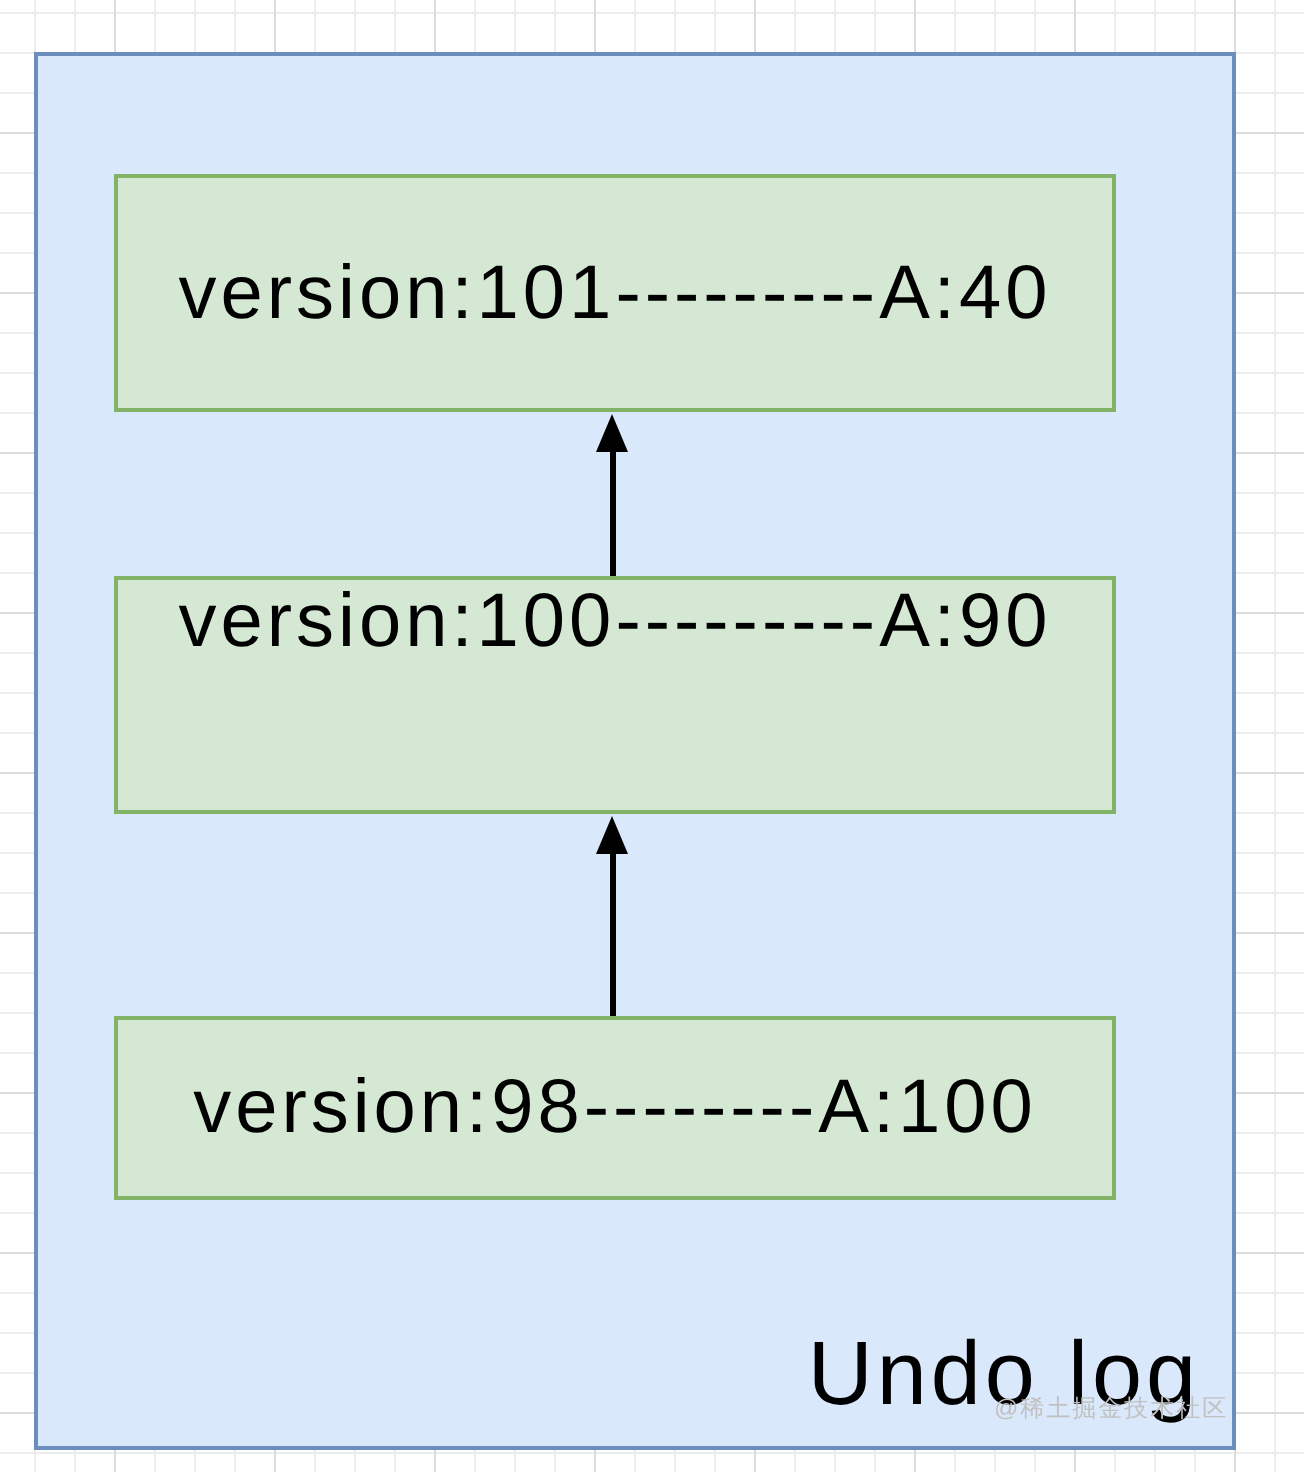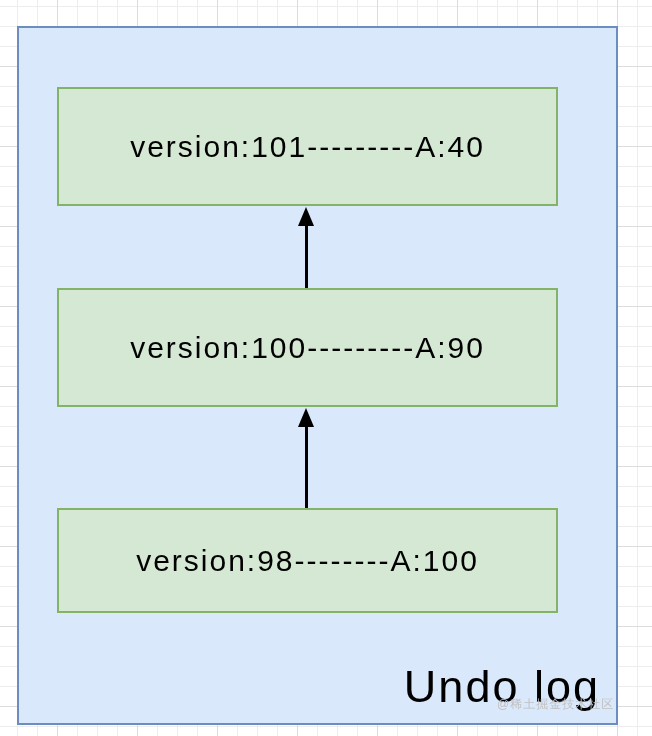--- a/index.html
+++ b/index.html
@@ -41,28 +41,28 @@
     box-sizing: border-box;
     background: var(--box-fill, #d5e8d4);
     border: 2px solid var(--box-border, #82b366);
     display: flex;
     flex-direction: column;
     align-items: center;
     justify-content: center;
   }
   .record-box .record-line {
     color: var(--text, #000000);
-    font-size: 30px;
+    font-size: 38px;
     letter-spacing: 2px;
     line-height: 42px;
     white-space: nowrap;
   }
   .box-1 { top: 87px;  height: 119px; }
-  .box-2 { top: 288px; height: 119px; }
-  .box-3 { top: 508px; height: 105px; align-items: center; }
+  .box-2 { top: 288px; height: 119px; justify-content: space-between; }
+  .box-3 { top: 508px; height: 92px; align-items: center; }
 
   .arrow {
     position: absolute;
     width: 16px;
     display: flex;
     flex-direction: column;
     align-items: center;
   }
   .arrow-1 { left: 298px; top: 207px; height: 81px; }
   .arrow-2 { left: 298px; top: 408px; height: 100px; }

